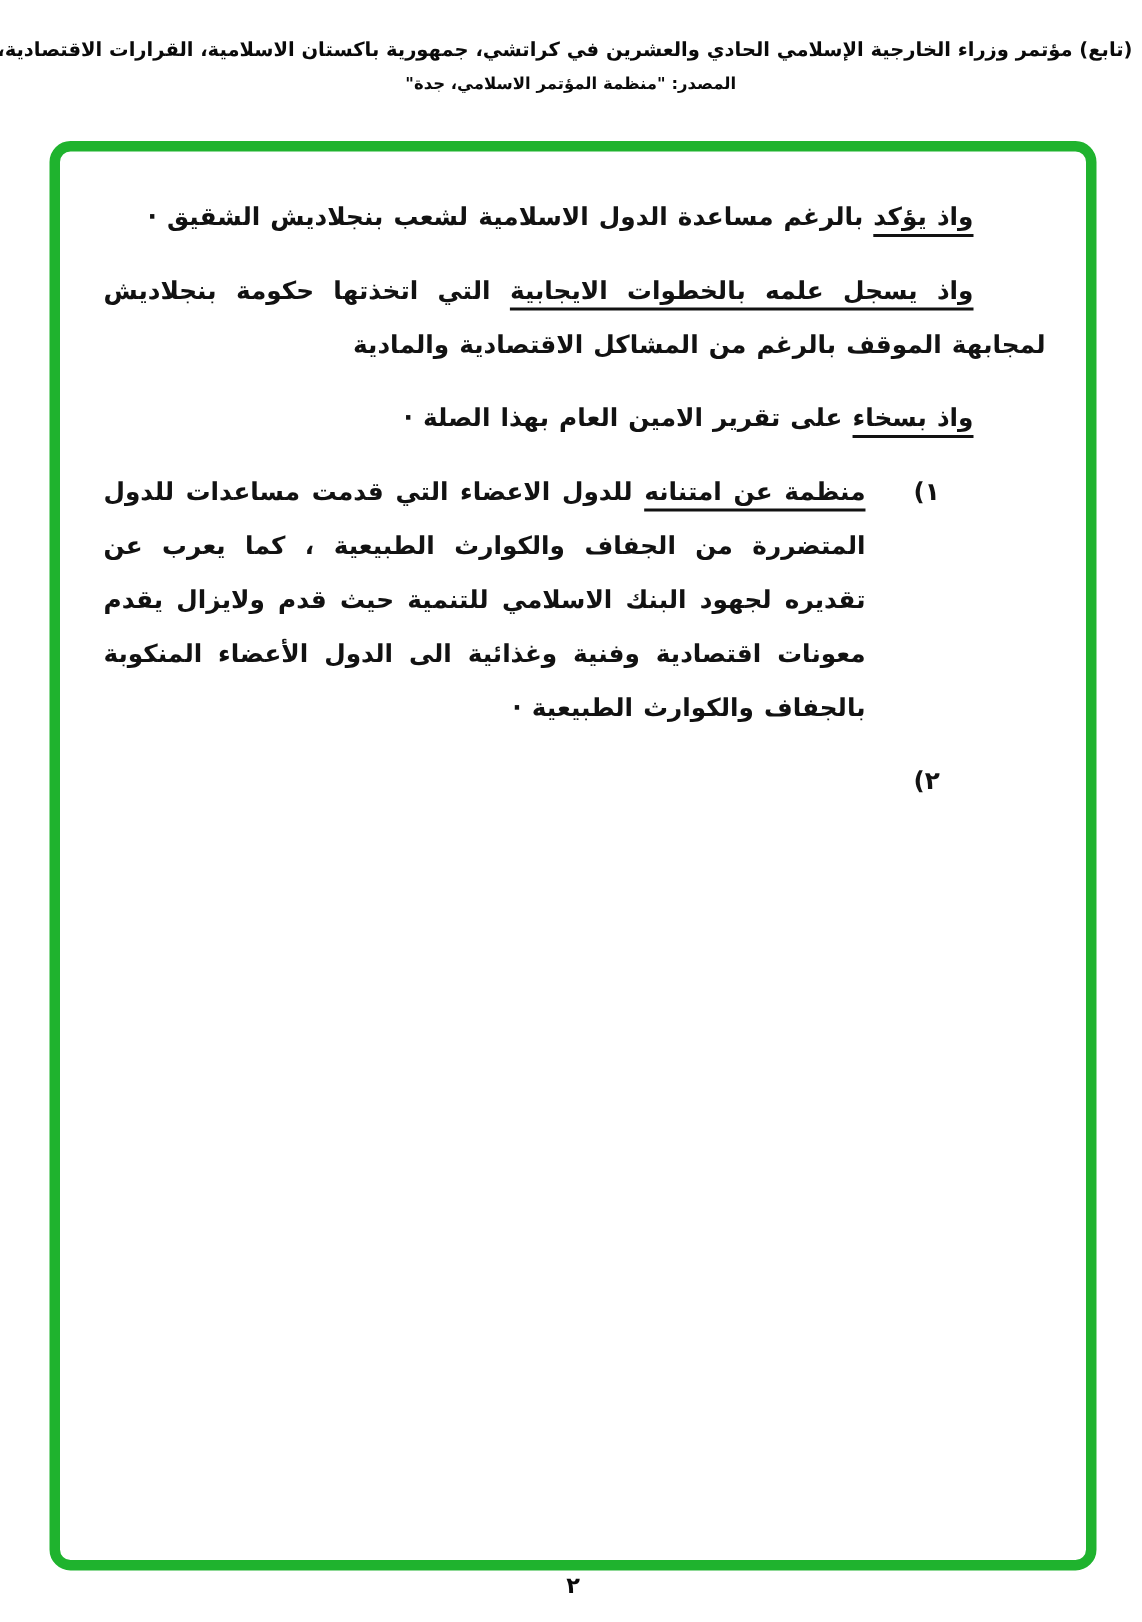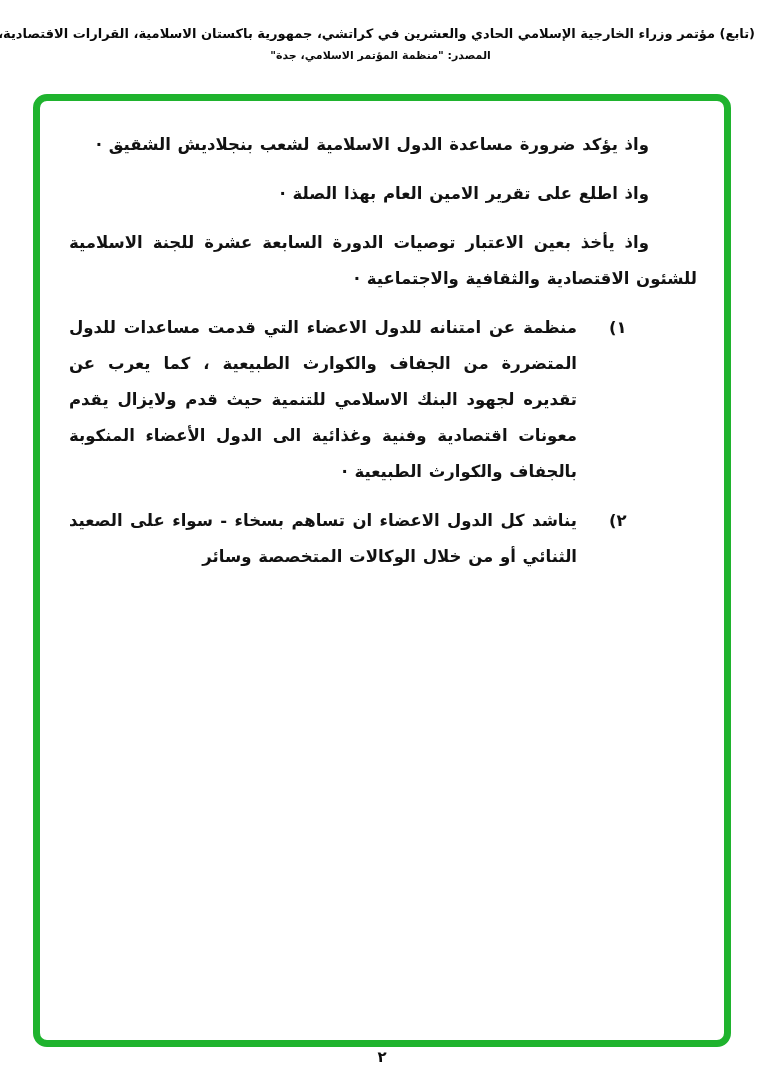--- a/index.html
+++ b/index.html
@@ -58,20 +58,21 @@
   p.pre {
     margin: 0 0 13px 0;
     font-size: 16.5px;
     font-weight: bold;
     line-height: 36px;
     text-align: justify;
     text-indent: 48px;
     word-spacing: 1px;
   }
   .lead {
+    text-decoration: underline;
     text-decoration-thickness: 1.5px;
     text-underline-offset: 6px;
     margin-top: 43px;
   }
   .item {
     display: flex;
     direction: rtl;
     margin: 0 0 13px 0;
   }
   .item .num {
@@ -110,37 +111,36 @@
 <div class="page">
 
   <div class="header">
     <div class="header-line1">(تابع) مؤتمر وزراء الخارجية الإسلامي الحادي والعشرين في كراتشي، جمهورية باكستان الاسلامية، القرارات الاقتصادية، القرار الرقم ٢١/٦-أق</div>
     <div class="header-line2">المصدر: "منظمة المؤتمر الاسلامي، جدة"</div>
   </div>
 
   <div class="greenbox">
     <div class="content">
 
-      <p class="pre"><span class="lead">واذ يؤكد</span><span> ضرورة مساعدة الدول الاسلامية لشعب بنجلاديش الشقيق ·</span></p>
+      <p class="pre"><span class="lead">واذ يؤكد</span><span> بالرغم مساعدة الدول الاسلامية لشعب بنجلاديش الشقيق ·</span></p>
 
 
+      <p class="pre"><span class="lead">واذ يسجل علمه بالخطوات الايجابية</span><span> التي اتخذتها حكومة بنجلاديش لمجابهة الموقف بالرغم من المشاكل الاقتصادية والمادية</span></p>
 
 
-      <p class="pre"><span class="lead">واذ اطلع</span><span> على تقرير الامين العام بهذا الصلة ·</span></p>
+      <p class="pre"><span class="lead">واذ بسخاء</span><span> على تقرير الامين العام بهذا الصلة ·</span></p>
 
-      <p class="pre"><span class="lead">واذ يأخذ بعين الاعتبار</span><span> توصيات الدورة السابعة عشرة للجنة الاسلامية للشئون الاقتصادية والثقافية والاجتماعية ·</span></p>
 
       <div class="item">
         <span class="num">١)</span>
         <p class="itext"><span class="lead">منظمة عن امتنانه</span><span> للدول الاعضاء التي قدمت مساعدات للدول المتضررة من الجفاف والكوارث الطبيعية ، كما يعرب عن تقديره لجهود البنك الاسلامي للتنمية حيث قدم ولايزال يقدم معونات اقتصادية وفنية وغذائية الى الدول الأعضاء المنكوبة بالجفاف والكوارث الطبيعية ·</span></p>
       </div>
 
       <div class="item">
         <span class="num">٢)</span>
-        <p class="itext"><span class="lead">يناشد</span><span> كل الدول الاعضاء ان تساهم بسخاء - سواء على الصعيد الثنائي أو من خلال الوكالات المتخصصة وسائر</span></p>
       </div>
 
     </div>
   </div>
 
   <div class="pageno">٢</div>
 
 </div>
 
 </body></html>

